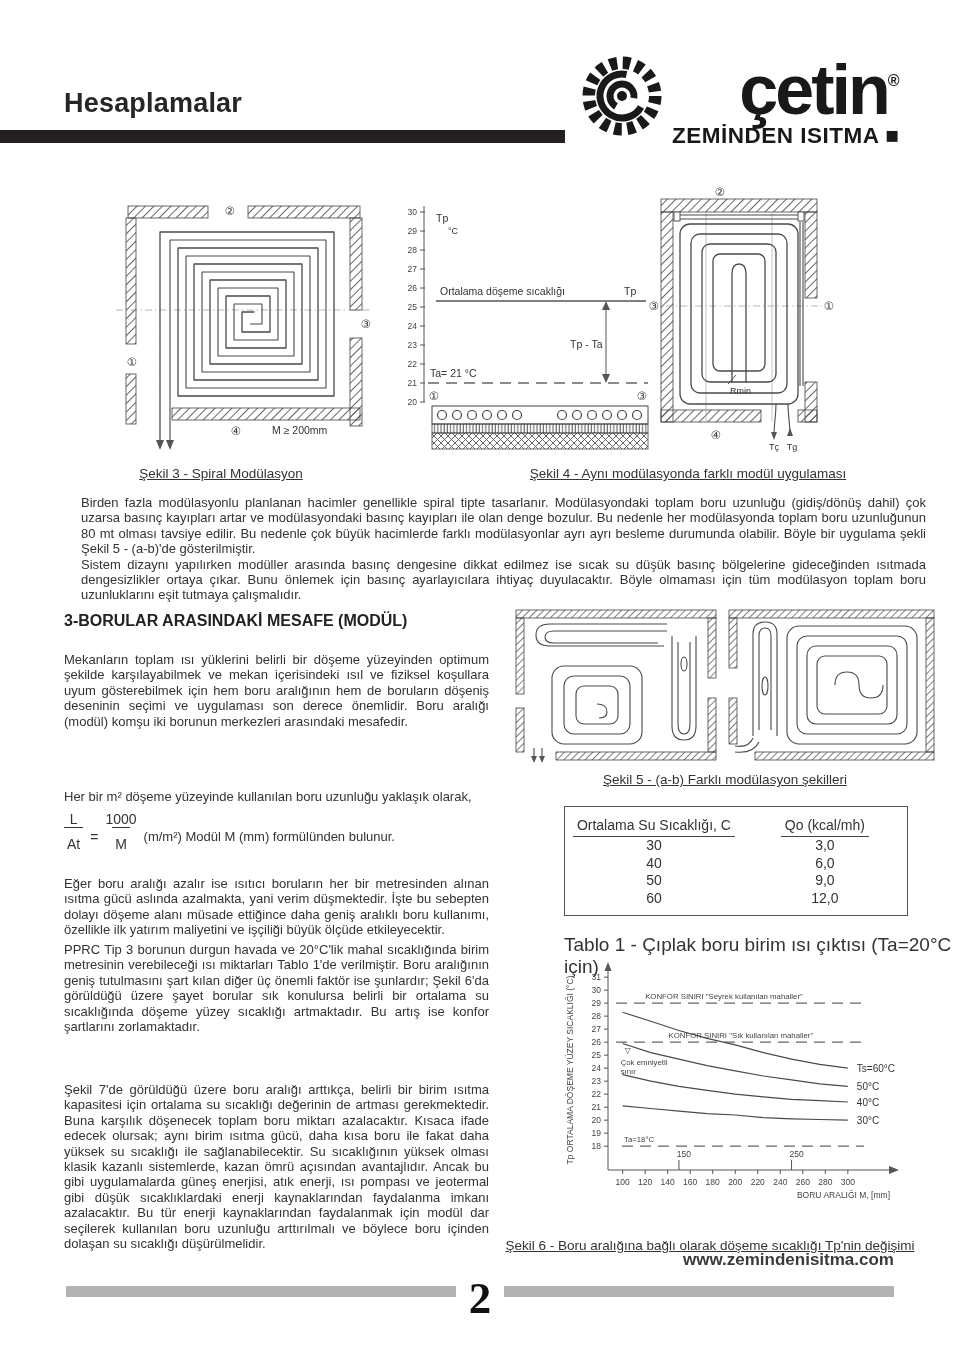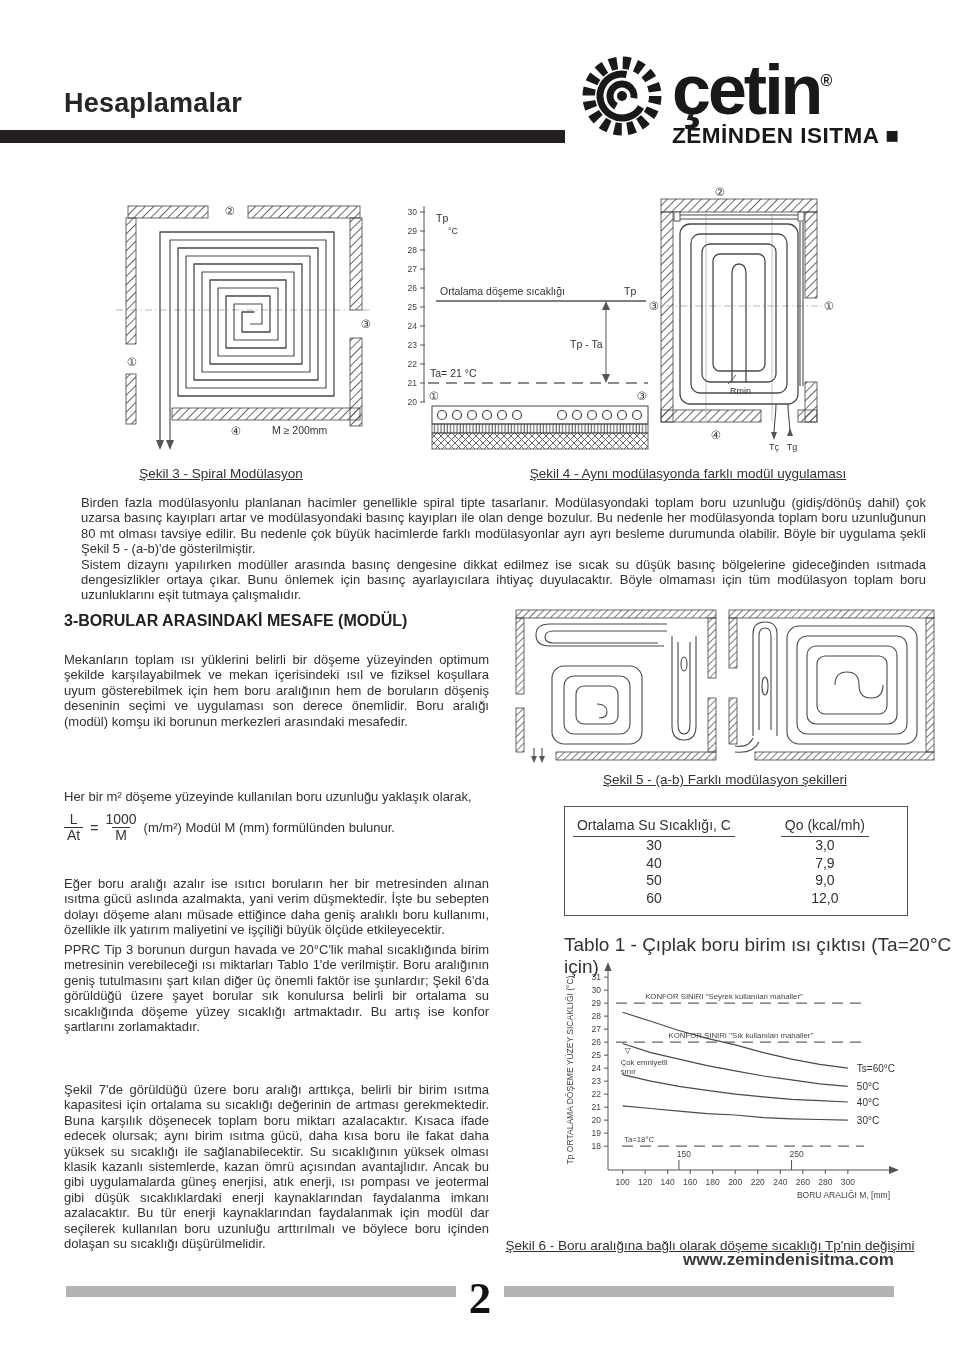--- a/index.html
+++ b/index.html
@@ -3,33 +3,33 @@
 <meta charset="utf-8">
 <style>
   html,body{margin:0;padding:0;background:#e8e8e8;}
   #page{position:relative;width:960px;height:1358px;background:#ffffff;margin:0 auto;
         font-family:"Liberation Sans",sans-serif;color:#333;overflow:hidden;}
   .abs{position:absolute;}
   
   #page-title{left:64px;top:88px;font-size:27px;font-weight:bold;color:#262626;letter-spacing:.2px;}
   #header-rule{left:0;top:130px;width:565px;height:13px;background:#231f20;}
   #logo{left:578px;top:50px;width:330px;height:95px;display:flex;align-items:flex-start;}
-  #logo .brand-col{margin-left:6px;}
+  #logo .brand-col{margin-left:6px;text-align:right;}
   #brand{font-size:70px;font-weight:bold;letter-spacing:-3px;color:#191919;line-height:62px;}
   #brand sup{font-size:16px;letter-spacing:0;vertical-align:28px;}
   #tagline{font-size:22.5px;font-weight:bold;color:#191919;letter-spacing:.5px;margin-top:2px;white-space:nowrap;}
   
   .caption{font-size:13.5px;color:#333;text-align:center;text-decoration:underline;}
   .body-text{font-size:13px;line-height:15.4px;text-align:justify;color:#333;}
   .body-text p{margin:0;}
   #section-heading{left:64px;top:612px;font-size:16px;font-weight:bold;color:#222;}
   
   .formula{font-size:14px;color:#333;display:flex;align-items:center;gap:7px;}
   .frac{display:inline-flex;flex-direction:column;align-items:center;line-height:15px;}
-  .frac .den{border-top:1.3px solid #333;padding:0 3px;}
+  .frac .den{border-top:1.3px solid #333;padding:9px 3px;}
   
   #table1{left:564px;top:806px;width:342px;border:1px solid #555;background:#fff;
           padding:10px 0 8px 0;font-size:14px;color:#333;}
   #table1 .trow{display:flex;}
   #table1 .c1{width:52%;text-align:center;}
   #table1 .c2{width:48%;text-align:center;}
   #table1 .hd span{display:inline-block;border-bottom:1px solid #444;padding:0 4px 3px 4px;}
   #table1 .trow.dr{line-height:17.5px;}
   #table1 .hd{}
   
@@ -314,21 +314,21 @@
     <div class="trow hd">
       <div class="c1"><span>Ortalama Su Sıcaklığı, C</span></div>
       <div class="c2"><span>Qo (kcal/mh)</span></div>
     </div>
     <div class="trow dr">
       <div class="c1">30</div>
         <div class="c2">3,0</div>
     </div>
     <div class="trow dr">
       <div class="c1">40</div>
-        <div class="c2">7,9</div>
+        <div class="c2">6,0</div>
     </div>
     <div class="trow dr">
       <div class="c1">50</div>
         <div class="c2">9,0</div>
     </div>
     <div class="trow dr">
       <div class="c1">60</div>
         <div class="c2">12,0</div>
     </div>
   </div>

